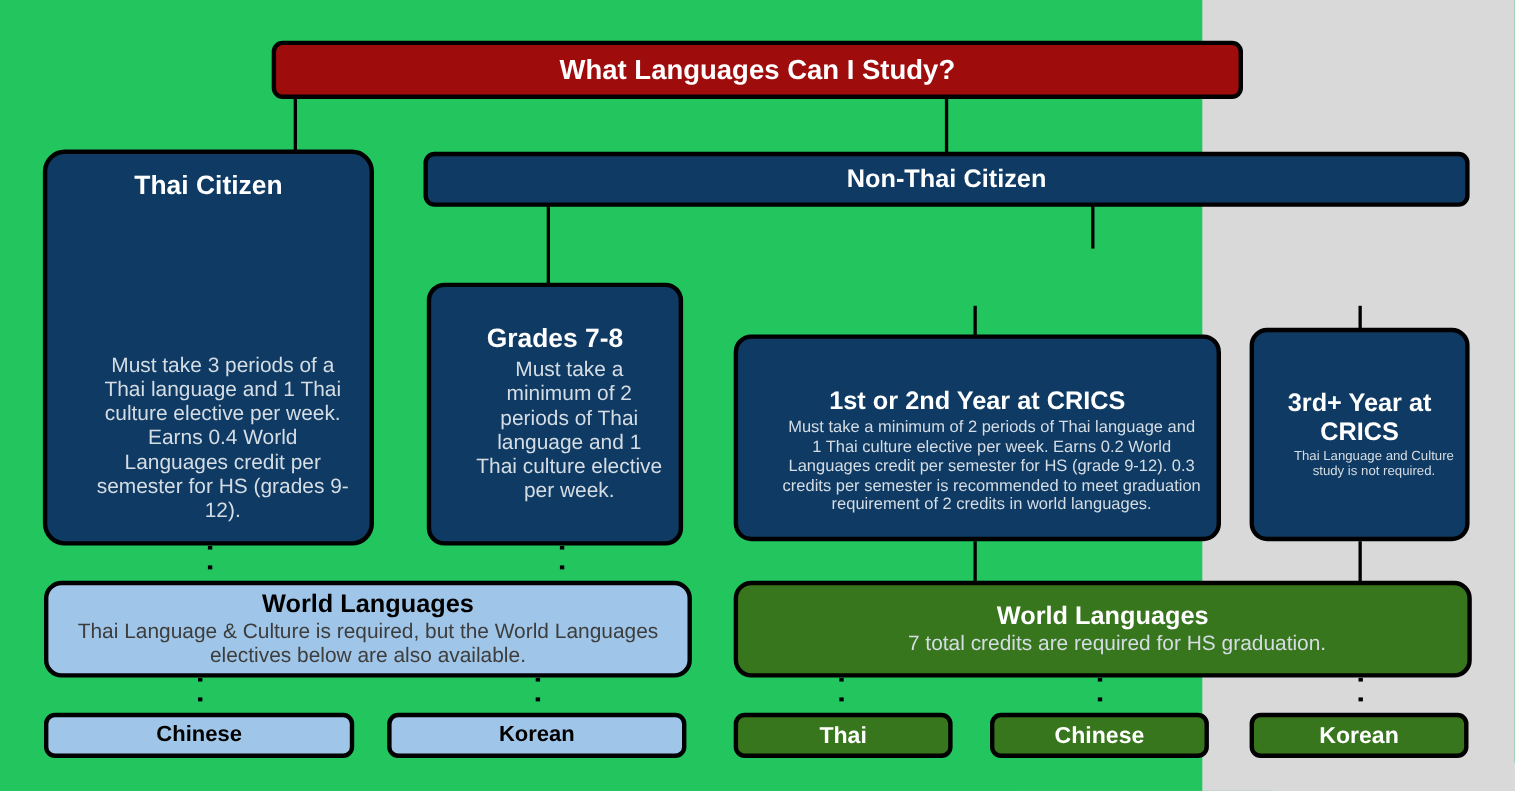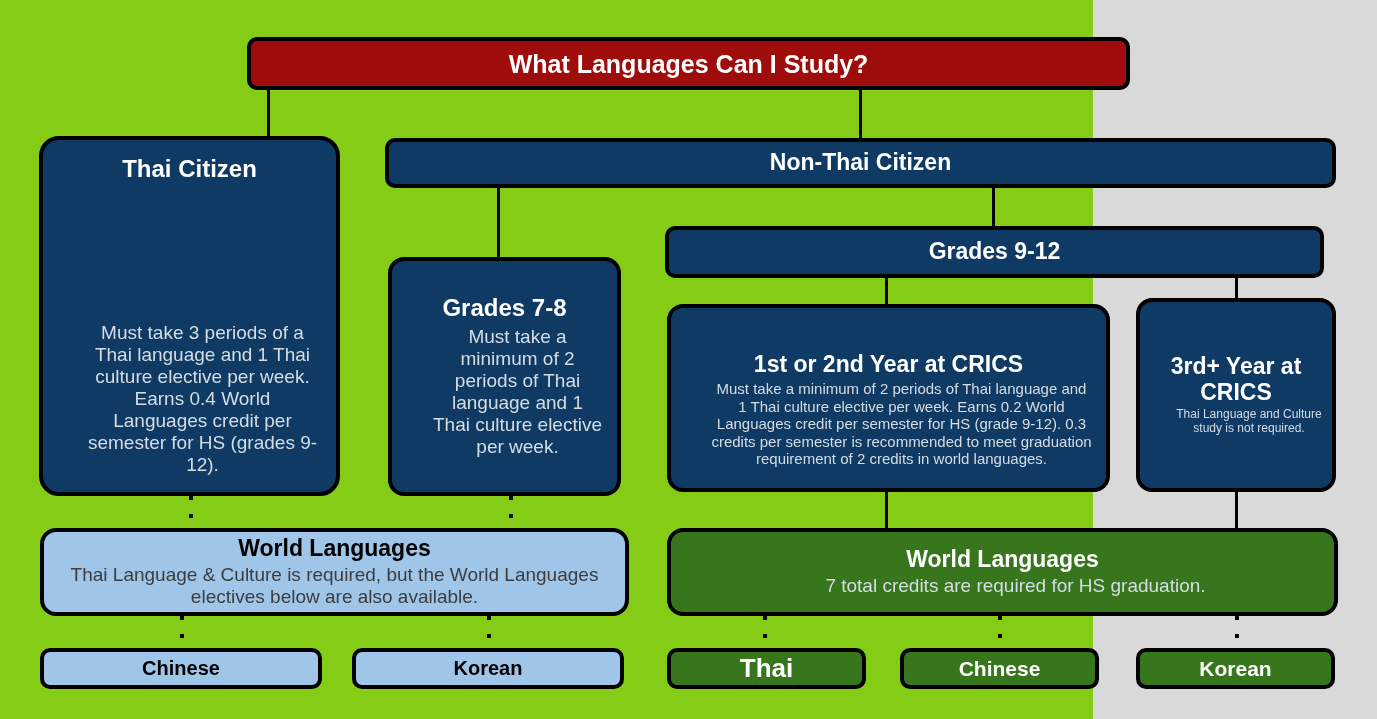--- a/index.html
+++ b/index.html
@@ -10,21 +10,21 @@
     width: 1377px;
     height: 719px;
     background: #d9d9d9;
     font-family: "Liberation Sans", sans-serif;
     overflow: hidden;
   }
   #canvas {
     position: relative;
     width: 1093px;
     height: 719px;
-    background: #84cc16;
+    background: #22c55e;
   }
   .node {
     position: absolute;
     box-sizing: border-box;
     border: 4px solid #000000;
     display: flex;
     flex-direction: column;
     align-items: center;
     justify-content: center;
     text-align: center;
@@ -109,23 +109,20 @@
 
   <div class="node c-navy r-sm" style="left:385px; top:138px; width:951px; height:50px;">
     <div class="title" style="font-size:23px;">Non-Thai Citizen</div>
   </div>
 
   <div class="node c-navy r-md" style="left:388px; top:257px; width:233px; height:239px; padding:10px 14px;">
     <div class="title" style="font-size:24px; margin-bottom:4px;">Grades 7-8</div>
     <div class="body" style="font-size:19px;">Must take a minimum of 2 periods of Thai language and 1 Thai culture elective per week.</div>
   </div>
 
-  <div class="node c-navy r-sm" style="left:665px; top:226px; width:659px; height:52px;">
-    <div class="title" style="font-size:23px;">Grades 9-12</div>
-  </div>
 
   <div class="node c-navy r-md" style="left:667px; top:304px; width:443px; height:188px; padding:8px 14px;">
     <div class="title" style="font-size:23px; margin-bottom:3px;margin-top:23px;">1st or 2nd Year at CRICS</div>
     <div class="body" style="font-size:15px;">Must take a minimum of 2 periods of Thai language and 1 Thai culture elective per week. Earns 0.2 World Languages credit per semester for HS (grade 9-12). 0.3 credits per semester is recommended to meet graduation requirement of 2 credits in world languages.</div>
   </div>
 
   <div class="node c-navy r-md" style="left:1136px; top:298px; width:200px; height:194px; padding:8px 0;">
     <div class="title" style="font-size:23px; margin-bottom:2px;">3rd+ Year at CRICS</div>
     <div class="body" style="font-size:12px;">Thai Language and Culture study is not required.</div>
   </div>
@@ -141,21 +138,21 @@
   </div>
 
   <div class="node c-ltblue r-sm" style="left:40px; top:648px; width:282px; height:41px;">
     <div class="title" style="font-size:20px;">Chinese</div>
   </div>
   <div class="node c-ltblue r-sm" style="left:352px; top:648px; width:272px; height:41px;">
     <div class="title" style="font-size:20px;">Korean</div>
   </div>
 
   <div class="node c-green r-sm" style="left:667px; top:648px; width:199px; height:41px;">
-    <div class="title" style="font-size:26px;">Thai</div>
+    <div class="title" style="font-size:21px;">Thai</div>
   </div>
   <div class="node c-green r-sm" style="left:900px; top:648px; width:199px; height:41px;">
     <div class="title" style="font-size:21px;">Chinese</div>
   </div>
   <div class="node c-green r-sm" style="left:1136px; top:648px; width:199px; height:41px;">
     <div class="title" style="font-size:21px;">Korean</div>
   </div>
 
 </div>
 

